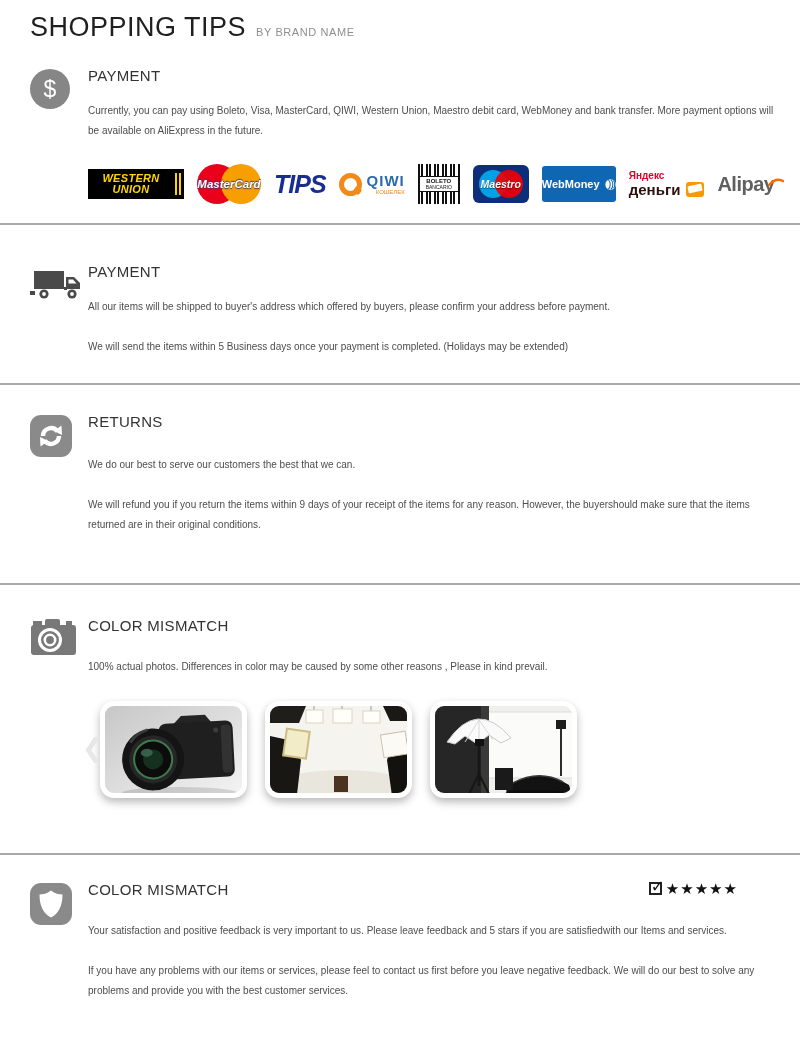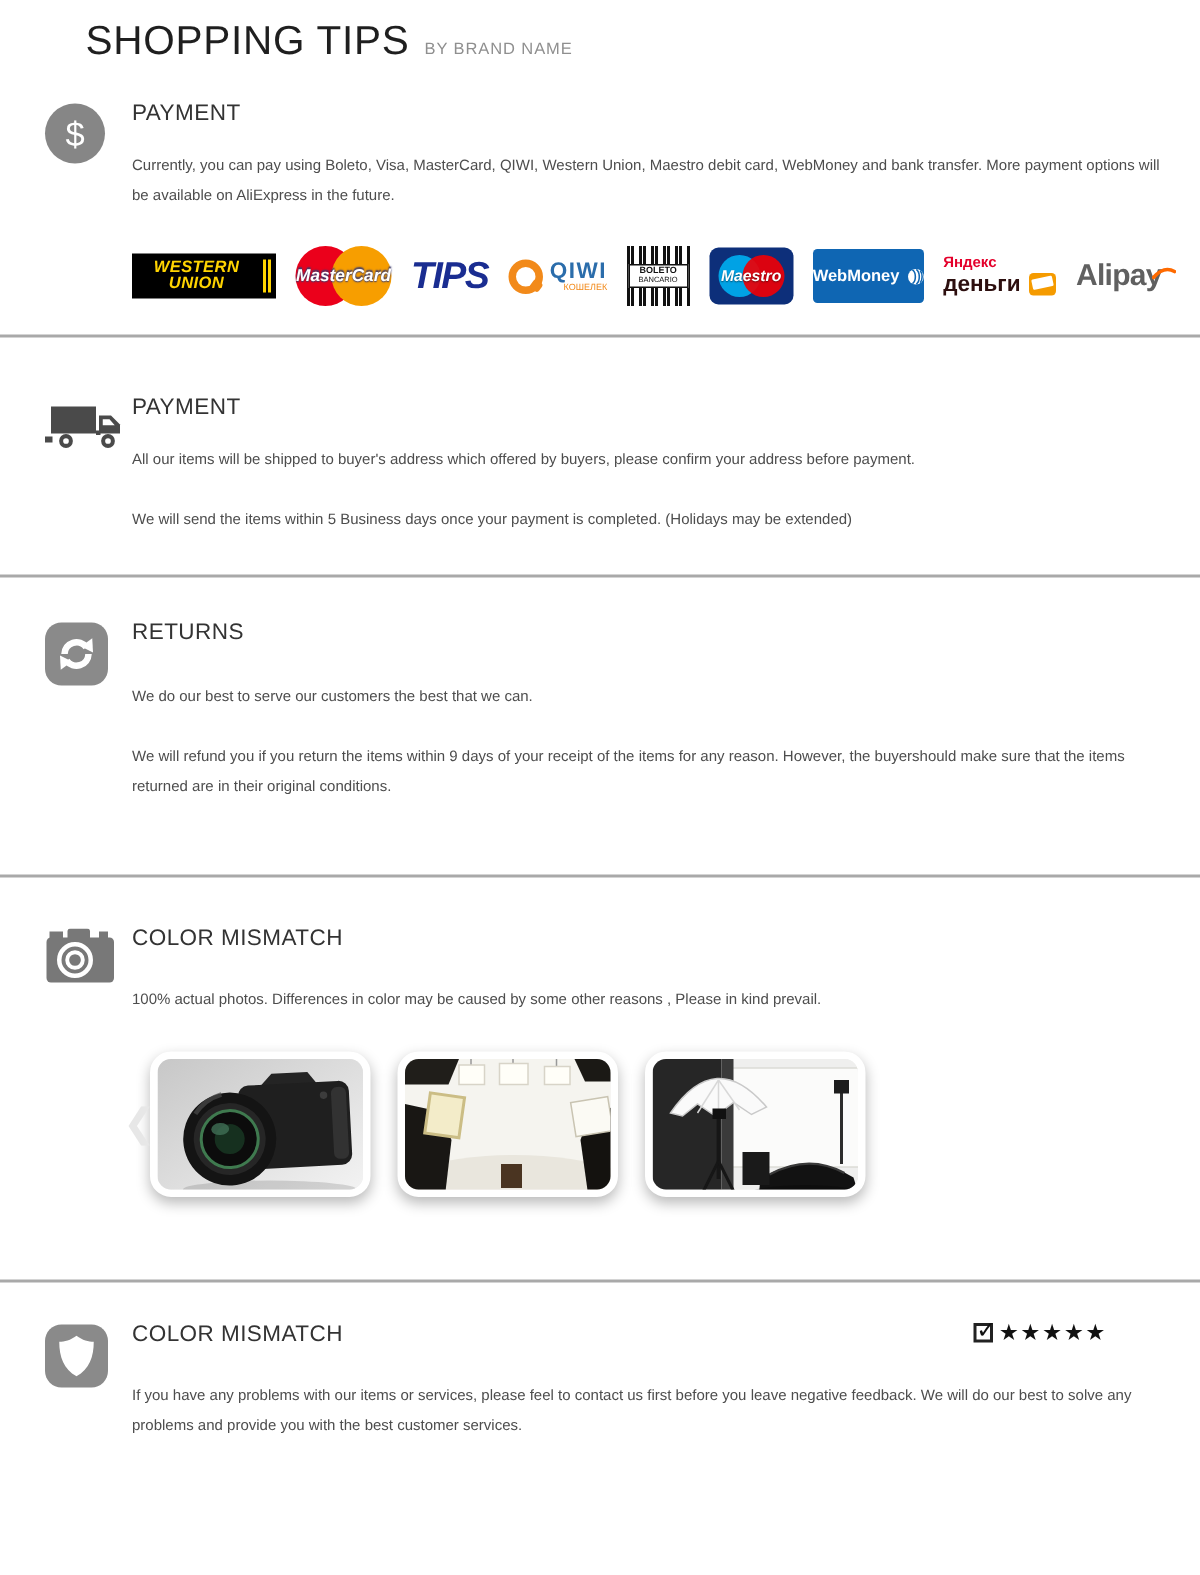--- a/index.html
+++ b/index.html
@@ -1,21 +1,21 @@
 <!DOCTYPE html>
 <html><head>
 <meta charset="utf-8">
 <style>
   * { box-sizing: border-box; margin: 0; padding: 0; }
   html,body { background:#fff; }
   body { font-family:"Liberation Sans","DejaVu Sans",sans-serif; color:#4d4d4d; }
   .page { width:800px; height:1050px; background:#fff; overflow:hidden; position:relative; }
 
   
-  .page-header { padding:12px 14px 0 30px; height:55px; white-space:nowrap;margin-left:27px; }
+  .page-header { padding:12px 14px 0 30px; height:55px; white-space:nowrap; }
   .page-header h1 { display:inline; font-size:27px; font-weight:400; letter-spacing:.5px; color:#1f1f1f; }
   .brand-sub { font-size:11px; color:#8f8f8f; letter-spacing:.6px; margin-left:10px; }
 
   
   .section { display:flex; align-items:flex-start; padding:12px 12px 0 30px; }
   .icon-col { width:58px; flex:none; padding-top:2px; }
   .content { flex:1; min-width:0; padding-right:12px; }
   .sec-title { font-size:15px; font-weight:400; letter-spacing:.3px; color:#333; line-height:18px; margin:0 0 16px 0; }
   .content p { font-size:10px; line-height:20px; color:#4d4d4d; margin:0 0 20px 0; }
   hr.divider { border:none; border-top:2px solid #a9a9a9; margin:0; }
@@ -317,17 +317,18 @@
     <div class="content">
       <div class="title-row">
         <h2 class="sec-title">COLOR MISMATCH</h2>
         <div class="rating">
           <div class="rating-box">
             <span>✓</span>
           </div>
           <span class="stars">★★★★★</span>
         </div>
       </div>
+      <p>Your satisfaction and positive feedback is very important to us. Please leave feedback and 5 stars if you are satisfiedwith our Items and services.</p>
       <p>If you have any problems with our items or services, please feel to contact us first before you leave negative feedback. We will do our best to solve any problems and provide you with the best customer services.</p>
     </div>
   </div>
 
 </div>
 
 </body></html>

